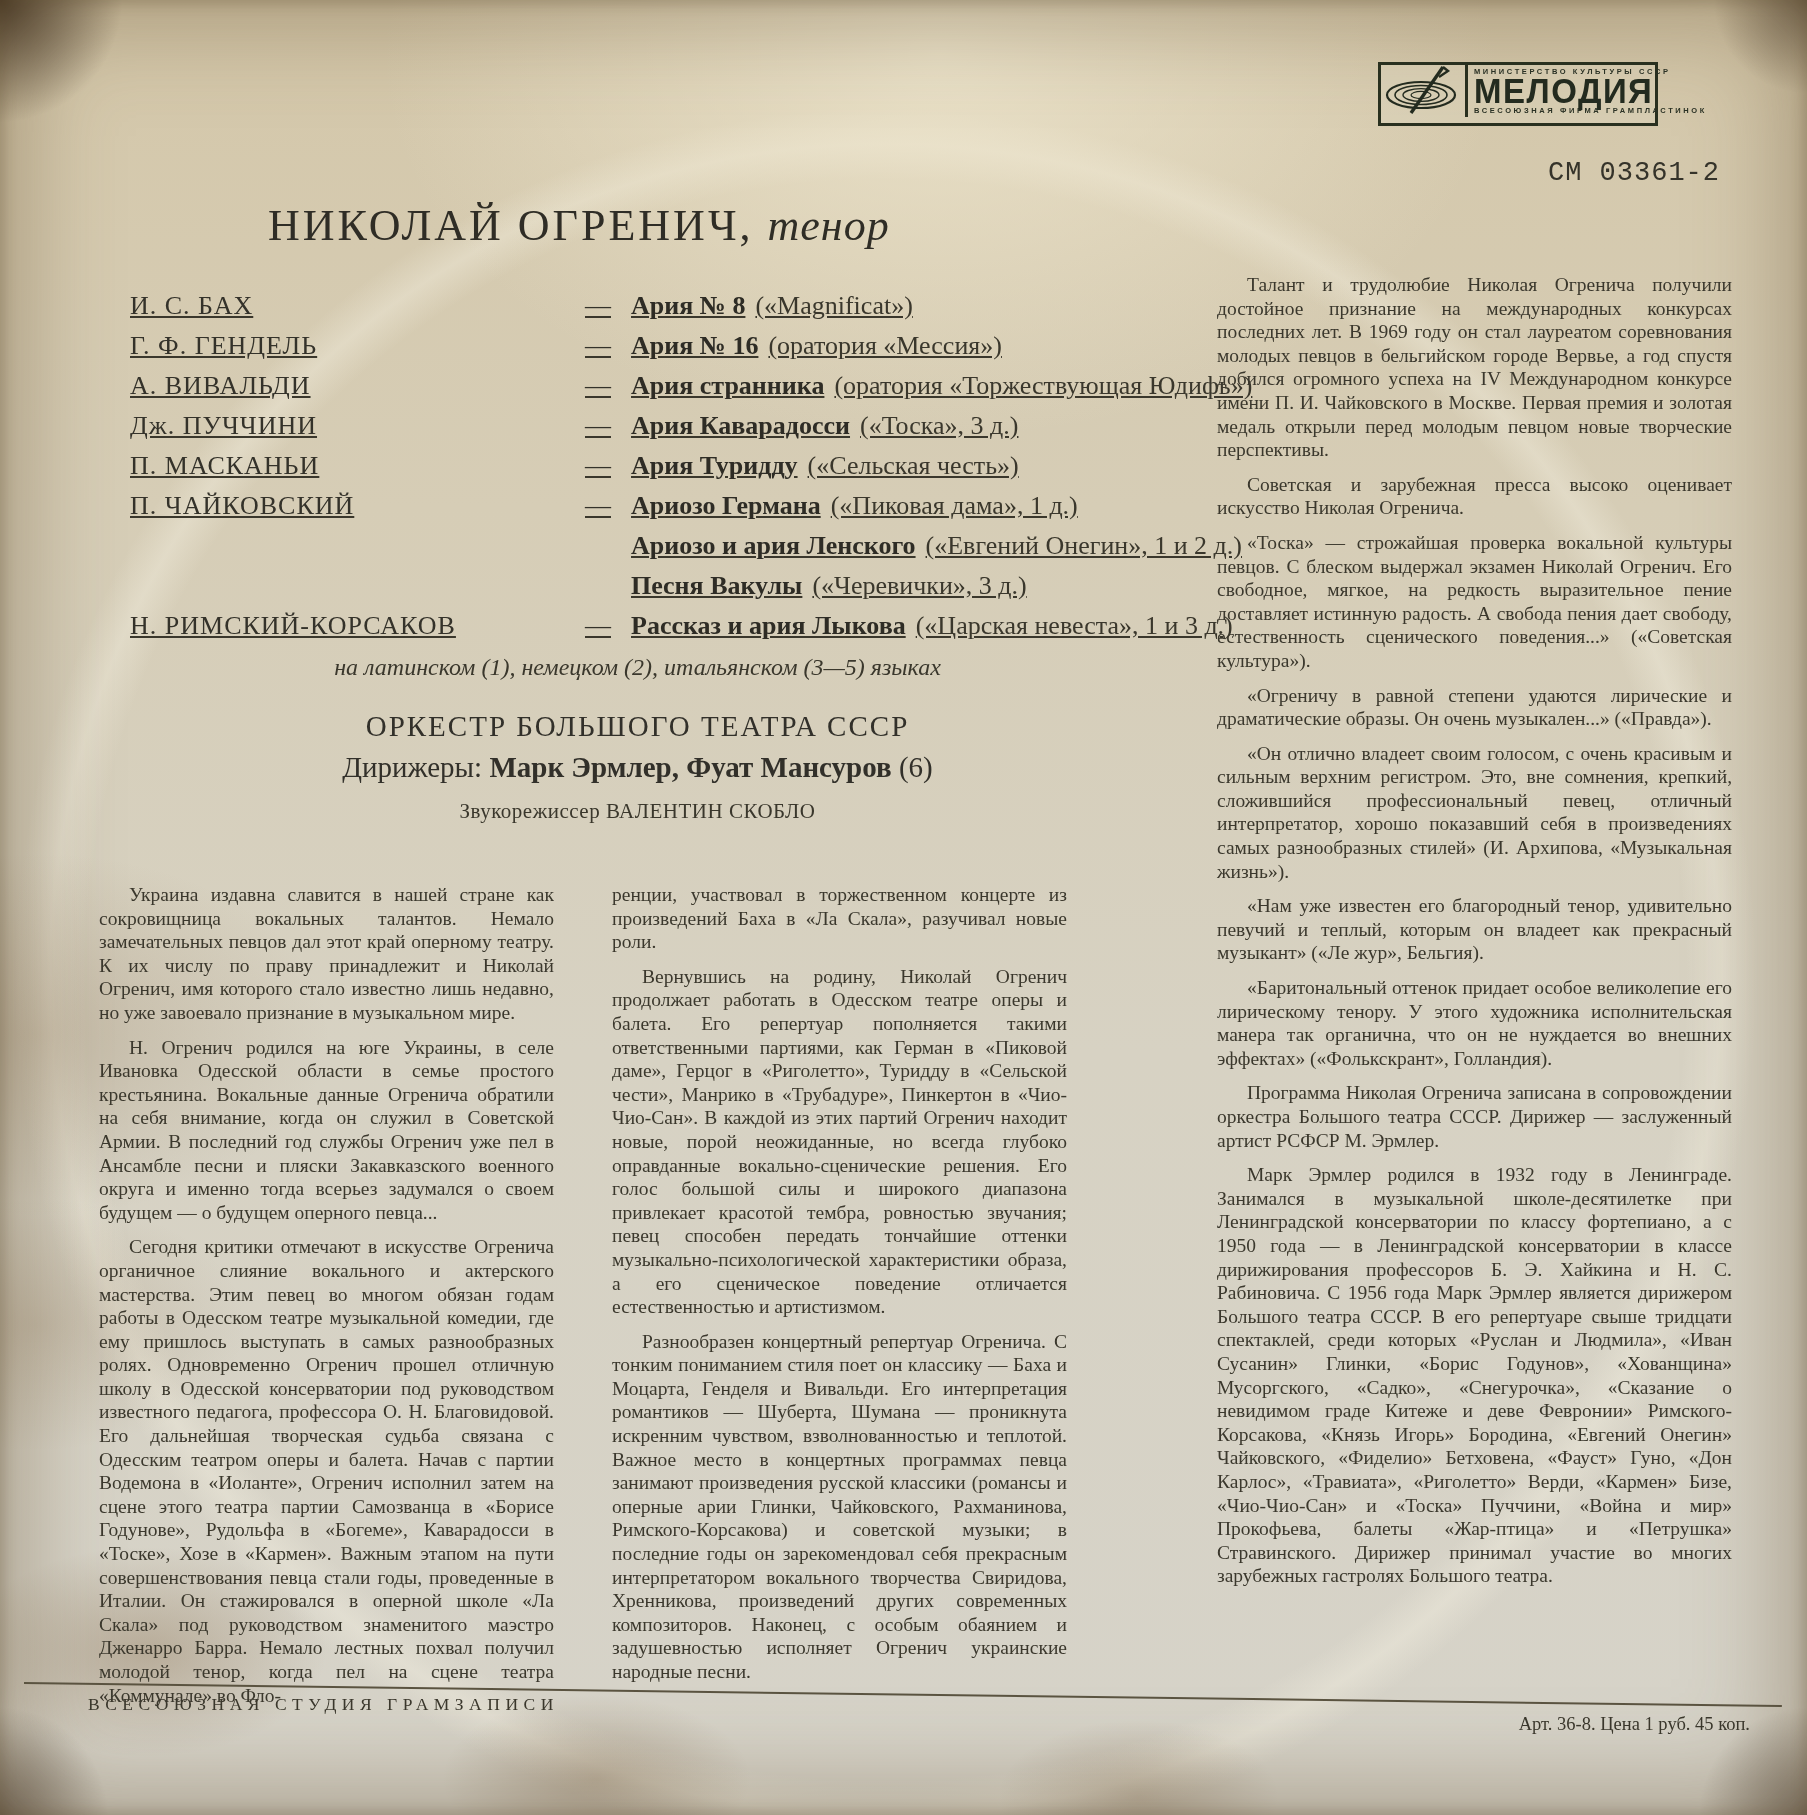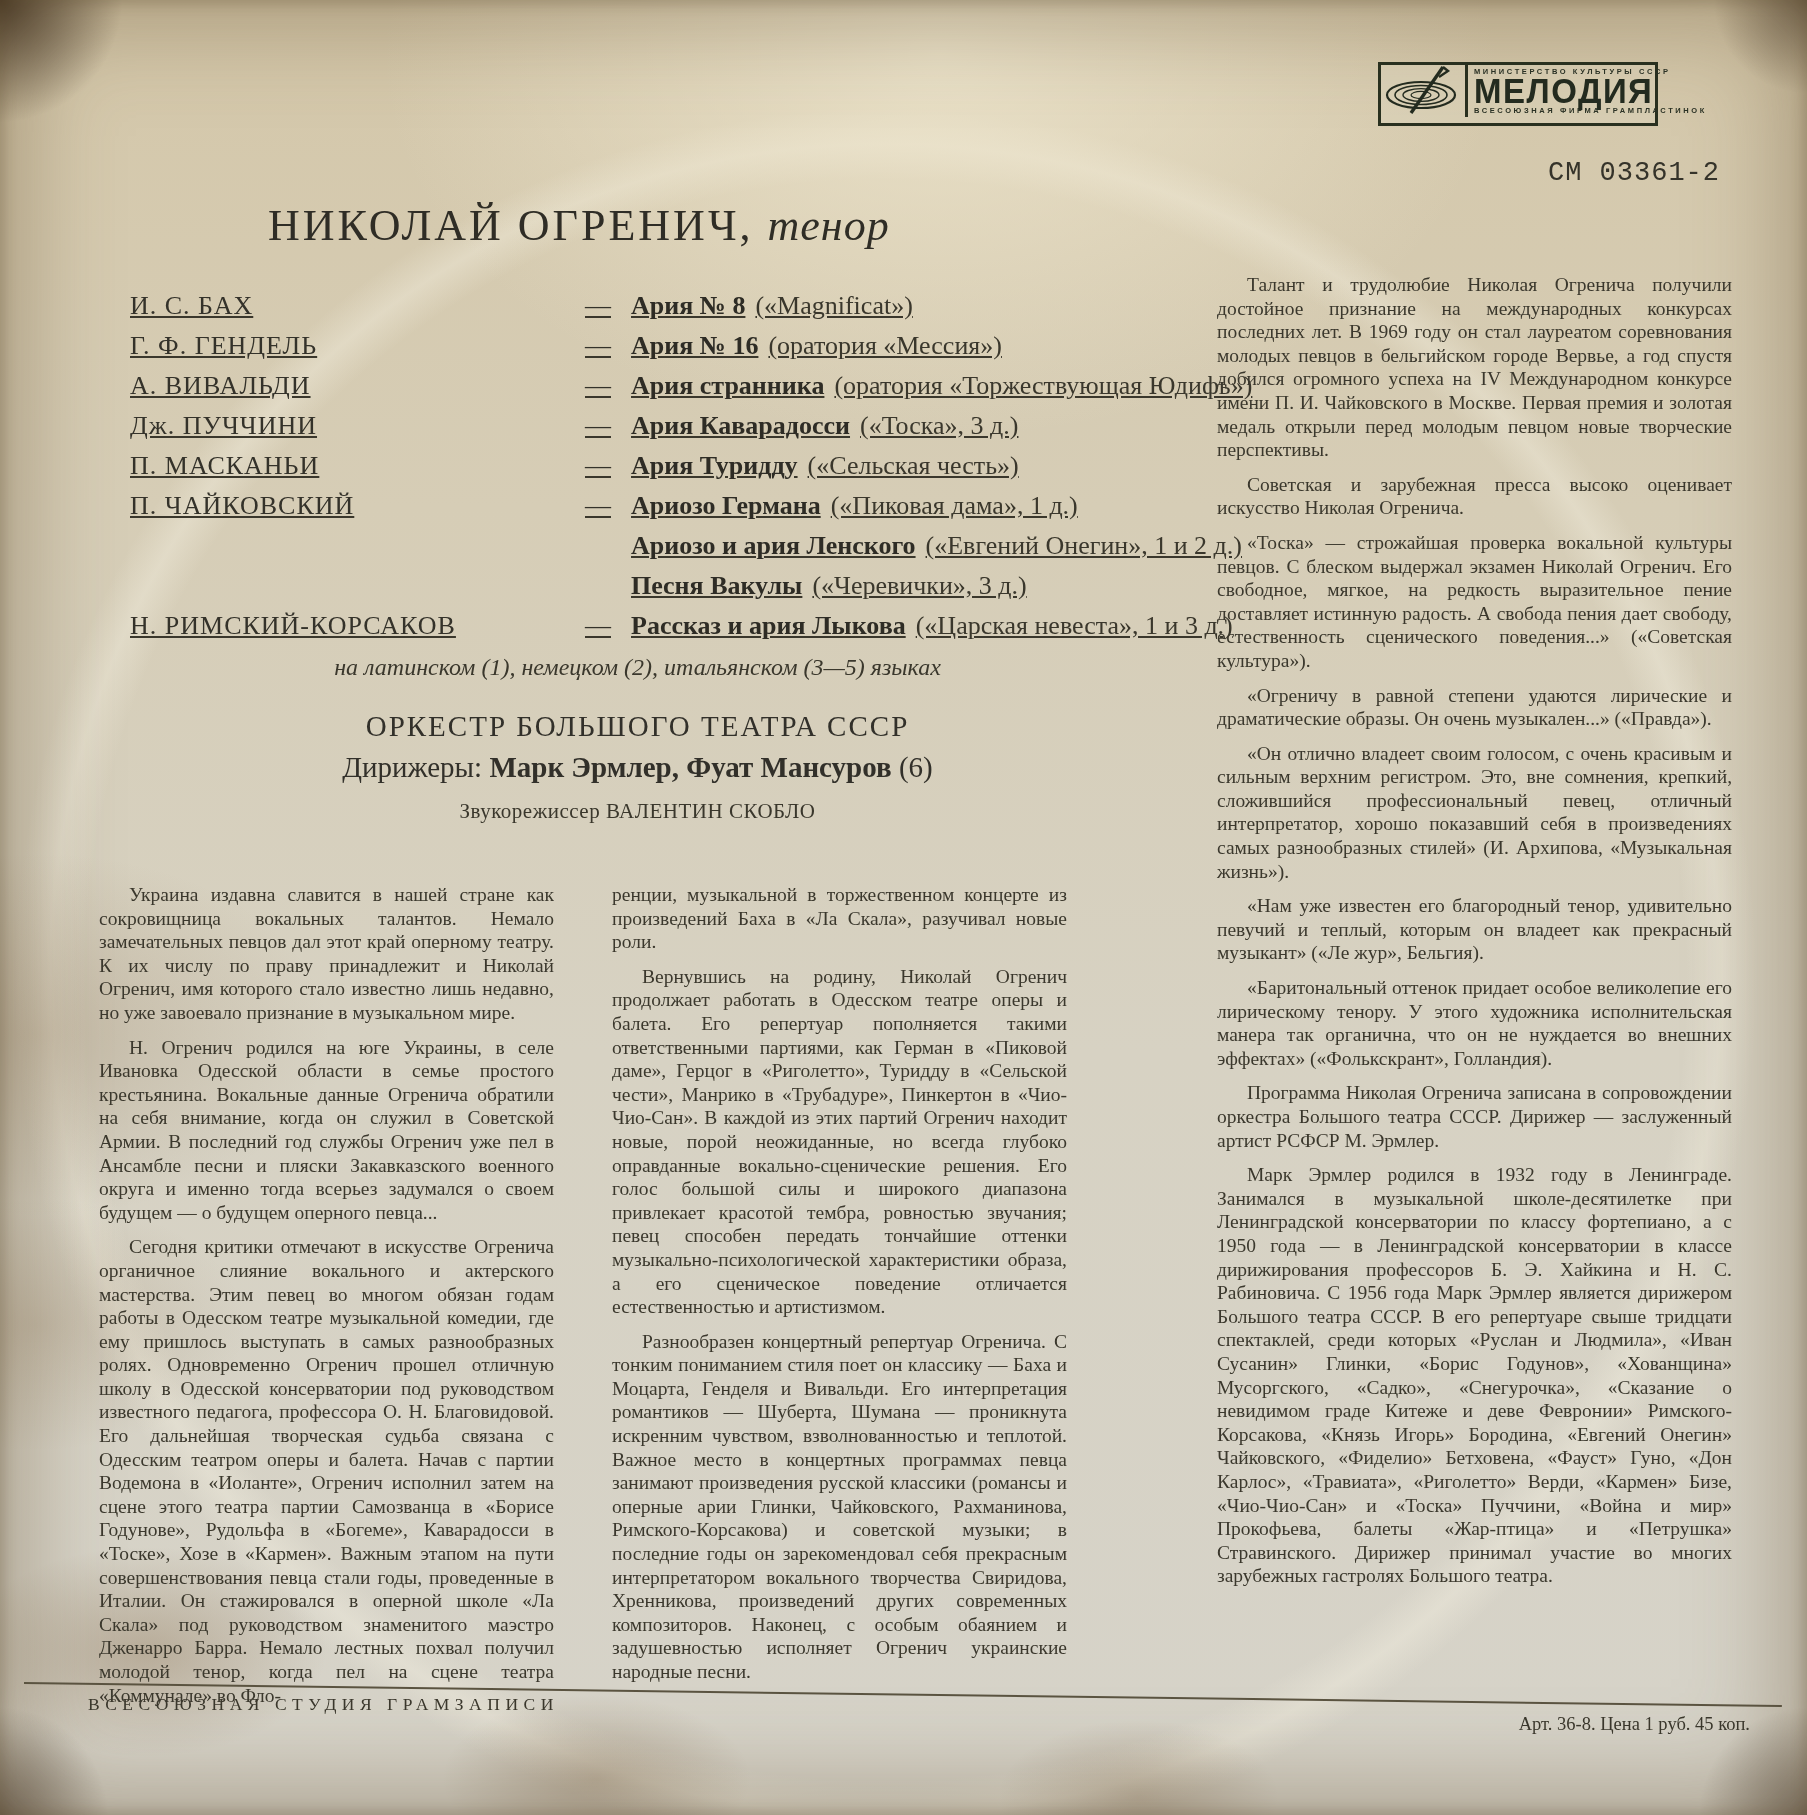--- a/index.html
+++ b/index.html
@@ -171,21 +171,21 @@
   </div>
   <div class="abs engineer">Звукорежиссер ВАЛЕНТИН СКОБЛО</div>
 
   <div class="abs col col-left">
     <p>Украина издавна славится в нашей стране как сокровищница вокальных талантов. Немало замечательных певцов дал этот край оперному театру. К их числу по праву принадлежит и Николай Огренич, имя которого стало известно лишь недавно, но уже завоевало признание в музыкальном мире.</p>
     <p>Н. Огренич родился на юге Украины, в селе Ивановка Одесской области в семье простого крестьянина. Вокальные данные Огренича обратили на себя внимание, когда он служил в Советской Армии. В последний год службы Огренич уже пел в Ансамбле песни и пляски Закавказского военного округа и именно тогда всерьез задумался о своем будущем — о будущем оперного певца...</p>
     <p>Сегодня критики отмечают в искусстве Огренича органичное слияние вокального и актерского мастерства. Этим певец во многом обязан годам работы в Одесском театре музыкальной комедии, где ему пришлось выступать в самых разнообразных ролях. Одновременно Огренич прошел отличную школу в Одесской консерватории под руководством известного педагога, профессора О. Н. Благовидовой. Его дальнейшая творческая судьба связана с Одесским театром оперы и балета. Начав с партии Водемона в «Иоланте», Огренич исполнил затем на сцене этого театра партии Самозванца в «Борисе Годунове», Рудольфа в «Богеме», Каварадосси в «Тоске», Хозе в «Кармен». Важным этапом на пути совершенствования певца стали годы, проведенные в Италии. Он стажировался в оперной школе «Ла Скала» под руководством знаменитого маэстро Дженарро Барра. Немало лестных похвал получил молодой тенор, когда пел на сцене театра «Коммунале» во Фло-</p>
   </div>
 
   <div class="abs col col-mid">
-    <p class="no-indent">ренции, музыкальной в торжественном концерте из произведений Баха в «Ла Скала», разучивал новые роли.</p>
+    <p class="no-indent">ренции, участвовал в торжественном концерте из произведений Баха в «Ла Скала», разучивал новые роли.</p>
     <p>Вернувшись на родину, Николай Огренич продолжает работать в Одесском театре оперы и балета. Его репертуар пополняется такими ответственными партиями, как Герман в «Пиковой даме», Герцог в «Риголетто», Туридду в «Сельской чести», Манрико в «Трубадуре», Пинкертон в «Чио-Чио-Сан». В каждой из этих партий Огренич находит новые, порой неожиданные, но всегда глубоко оправданные вокально-сценические решения. Его голос большой силы и широкого диапазона привлекает красотой тембра, ровностью звучания; певец способен передать тончайшие оттенки музыкально-психологической характеристики образа, а его сценическое поведение отличается естественностью и артистизмом.</p>
     <p>Разнообразен концертный репертуар Огренича. С тонким пониманием стиля поет он классику — Баха и Моцарта, Генделя и Вивальди. Его интерпретация романтиков — Шуберта, Шумана — проникнута искренним чувством, взволнованностью и теплотой. Важное место в концертных программах певца занимают произведения русской классики (романсы и оперные арии Глинки, Чайковского, Рахманинова, Римского-Корсакова) и советской музыки; в последние годы он зарекомендовал себя прекрасным интерпретатором вокального творчества Свиридова, Хренникова, произведений других современных композиторов. Наконец, с особым обаянием и задушевностью исполняет Огренич украинские народные песни.</p>
   </div>
 
   <div class="abs col col-right">
     <p>Талант и трудолюбие Николая Огренича получили достойное признание на международных конкурсах последних лет. В 1969 году он стал лауреатом соревнования молодых певцов в бельгийском городе Вервье, а год спустя добился огромного успеха на IV Международном конкурсе имени П. И. Чайковского в Москве. Первая премия и золотая медаль открыли перед молодым певцом новые творческие перспективы.</p>
     <p>Советская и зарубежная пресса высоко оценивает искусство Николая Огренича.</p>
     <p>«Тоска» — строжайшая проверка вокальной культуры певцов. С блеском выдержал экзамен Николай Огренич. Его свободное, мягкое, на редкость выразительное пение доставляет истинную радость. А свобода пения дает свободу, естественность сценического поведения...» («Советская культура»).</p>
     <p>«Огреничу в равной степени удаются лирические и драматические образы. Он очень музыкален...» («Правда»).</p>
     <p>«Он отлично владеет своим голосом, с очень красивым и сильным верхним регистром. Это, вне сомнения, крепкий, сложившийся профессиональный певец, отличный интерпретатор, хорошо показавший себя в произведениях самых разнообразных стилей» (И. Архипова, «Музыкальная жизнь»).</p>

